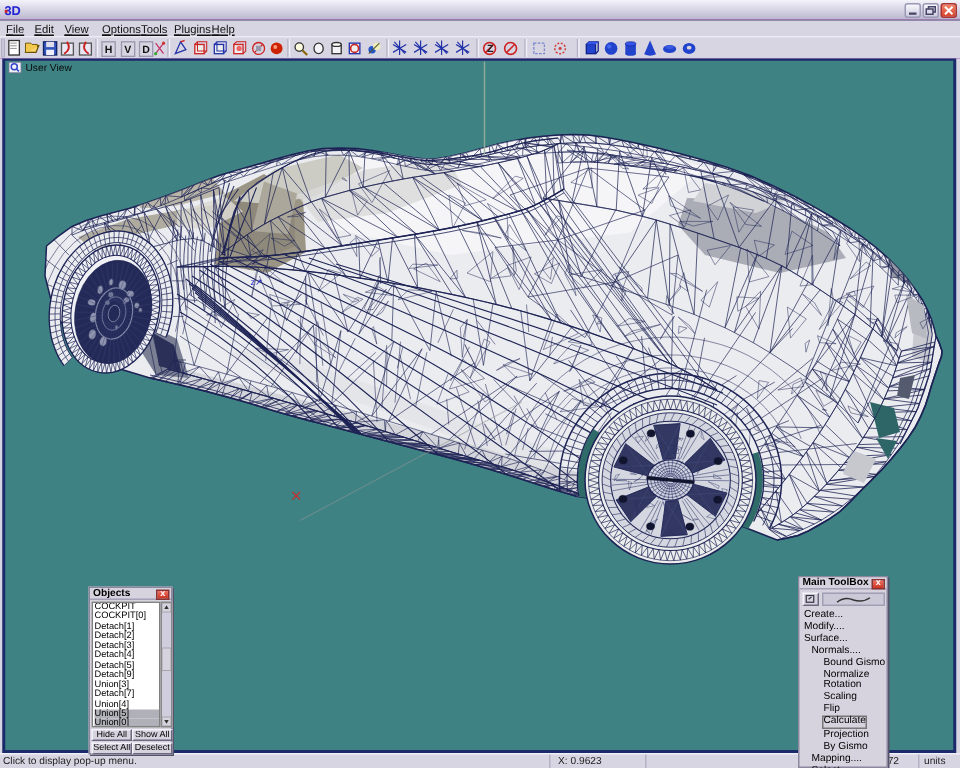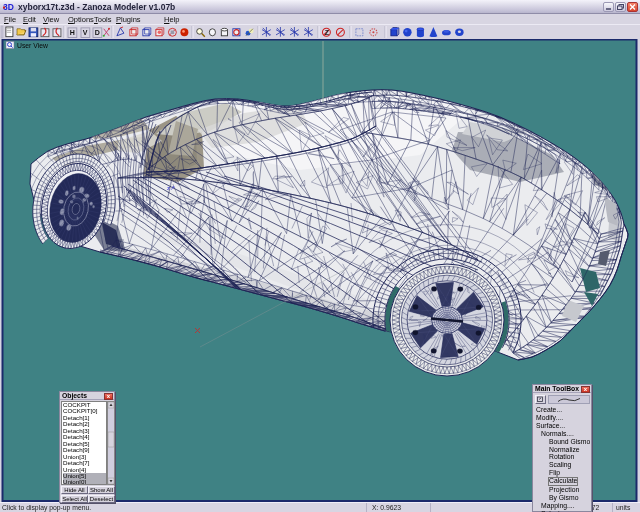--- a/index.html
+++ b/index.html
@@ -1,55 +1,54 @@
 <!DOCTYPE html>
 <html><head><meta charset="utf-8"><style>
 *{margin:0;padding:0;box-sizing:border-box;font-family:"Liberation Sans",sans-serif;}
 body{width:640px;height:512px;overflow:hidden;background:#d8d5e2;}
 .abs{position:absolute;}
 #win{position:relative;width:640px;height:512px;background:#a21caf;}
 #title{left:0;top:0;width:640px;height:14px;background:linear-gradient(#f4f3fa 0%,#dddbe9 40%,#c3c0d6 85%,#b7b4cc 100%);border-bottom:1px solid #8f8ca8;}
 #title .txt{position:absolute;left:18px;top:1.5px;font-size:8.5px;font-weight:bold;color:#23233a;}
 .tbtn{position:absolute;top:2px;width:11px;height:10px;border-radius:2px;background:linear-gradient(#f8f8fc,#cdcade);border:1px solid #9c99b5;font-size:7px;line-height:8px;text-align:center;color:#3a3a55;}
 #menubar{left:0;top:14px;width:640px;height:10px;background:#d8d5e2;font-size:7.5px;color:#111;}
-#menubar span{position:absolute;top:0.5px;}
+#menubar span{position:absolute;top:0.5px;text-decoration:underline;}
 #toolbar{left:0;top:24px;width:640px;height:15px;background:#d8d5e2;border-top:1px solid #eceaf4;}
 #vp{left:0;top:39px;width:640px;height:463px;}
 #status{left:0;top:502px;width:640px;height:10px;background:#d8d5e2;font-size:6.8px;color:#222;border-top:1px solid #f0eef8;}
 .panel{position:absolute;background:#d6d3de;border:1px solid #8a879e;box-shadow:1px 1px 0 #55526a;font-size:7px;}
 .ptitle{height:8px;background:#d6d3de;border-bottom:1px solid #a5a2b8;font-weight:bold;font-size:6.8px;line-height:8px;padding-left:2px;color:#000;}
 .px{position:absolute;top:1px;right:1px;width:9px;height:7px;background:linear-gradient(#f07060,#cc3322);border:1px solid #883333;color:#fff;font-size:6px;line-height:5px;text-align:center;font-weight:bold;}
 .btn{position:absolute;background:#d6d3de;border:1px solid;border-color:#f4f2fa #6b6880 #6b6880 #f4f2fa;font-size:6px;text-align:center;color:#000;line-height:7px;white-space:nowrap;overflow:hidden;}
 </style></head><body>
 <div id="win">
   <div class="abs" id="title">
     <svg class="abs" style="left:3px;top:2px" width="14" height="10" viewBox="0 0 14 10">
         <text x="0" y="8" font-size="8.5" font-weight="bold" fill="#2121d6" font-family="Liberation Sans,sans-serif">3D</text>
         <rect x="0" y="4.5" width="2" height="2" fill="#cc2222"></rect>
       </svg>
-    <div class="txt">xyborx17t.z3d - Zanoza Modeler v1.07b</div>
     <div class="tbtn" style="left:603px;"><svg width="9" height="8">
           <path d="M2 6 h5" stroke="#444466" stroke-width="1.5"></path>
         </svg></div>
     <div class="tbtn" style="left:615px;"><svg width="9" height="8">
           <rect x="3" y="1.5" width="4.5" height="3.5" fill="none" stroke="#444466" stroke-width="1"></rect>
           <rect x="1.5" y="3" width="4.5" height="3.5" fill="#dddbe9" stroke="#444466" stroke-width="1"></rect>
         </svg></div>
     <div class="tbtn" style="left:627px;background:linear-gradient(#f4846a,#d8442c);border-color:#a33;color:#fff;"><svg width="9" height="8">
           <path d="M2 1.5 l5 5 M7 1.5 l-5 5" stroke="#fff" stroke-width="1.3"></path>
         </svg></div>
   </div>
   <div class="abs" id="menubar">
     <span style="left:4px"><u>F</u>ile</span>
       <span style="left:23px"><u>E</u>dit</span>
       <span style="left:43px"><u>V</u>iew</span>
       <span style="left:68px"><u>O</u>ptions</span>
       <span style="left:94px"><u>T</u>ools</span>
       <span style="left:116px"><u>P</u>lugins</span>
-      <span style="left:164px"><u>H</u>elp</span>
+      <span style="left:141px"><u>H</u>elp</span>
   </div>
   <div class="abs" id="toolbar"><svg width="640" height="15" viewBox="0 0 640 15">
         <rect x="1" y="1" width="2" height="12" fill="#c8c5d6" stroke="#aaa8bc" stroke-width="0.5"></rect>
         <line x1="64" y1="1" x2="64" y2="13" stroke="#b5b2c6" stroke-width="1"></line>
         <line x1="65" y1="1" x2="65" y2="13" stroke="#f0eef8" stroke-width="1"></line>
         <line x1="112" y1="1" x2="112" y2="13" stroke="#b5b2c6" stroke-width="1"></line>
         <line x1="113" y1="1" x2="113" y2="13" stroke="#f0eef8" stroke-width="1"></line>
         <line x1="192" y1="1" x2="192" y2="13" stroke="#b5b2c6" stroke-width="1"></line>
         <line x1="193" y1="1" x2="193" y2="13" stroke="#f0eef8" stroke-width="1"></line>
         <line x1="258" y1="1" x2="258" y2="13" stroke="#b5b2c6" stroke-width="1"></line>

